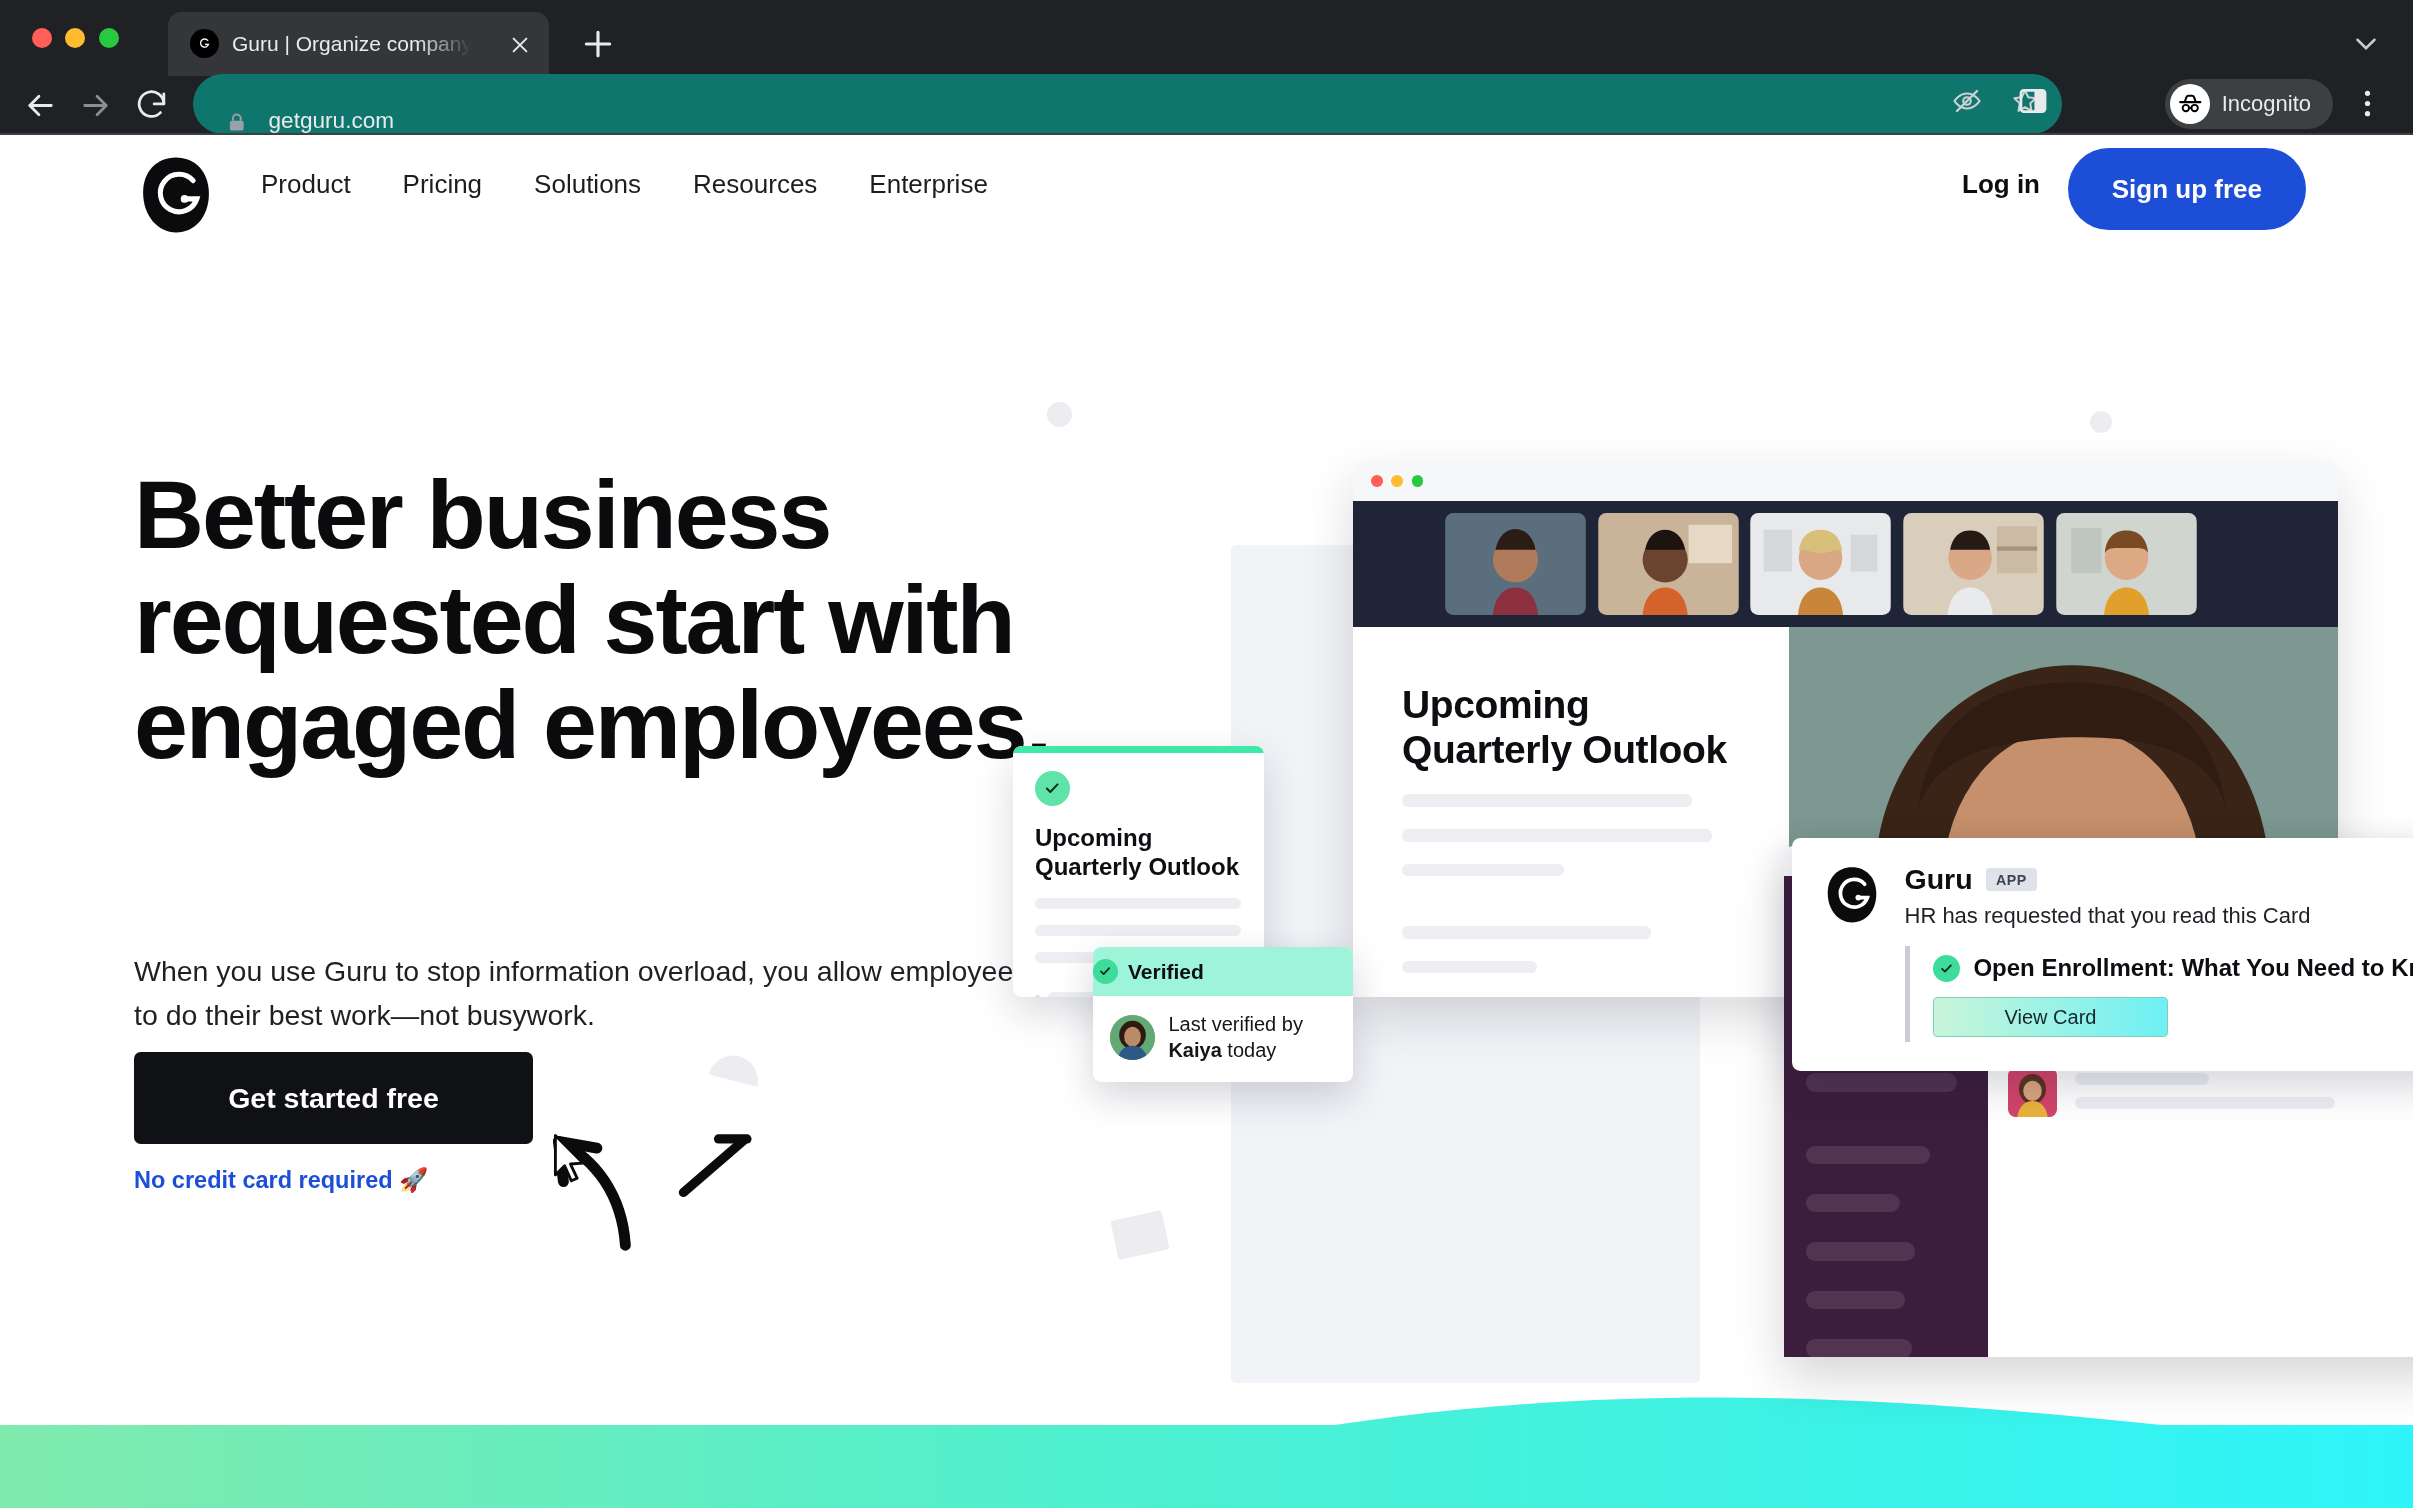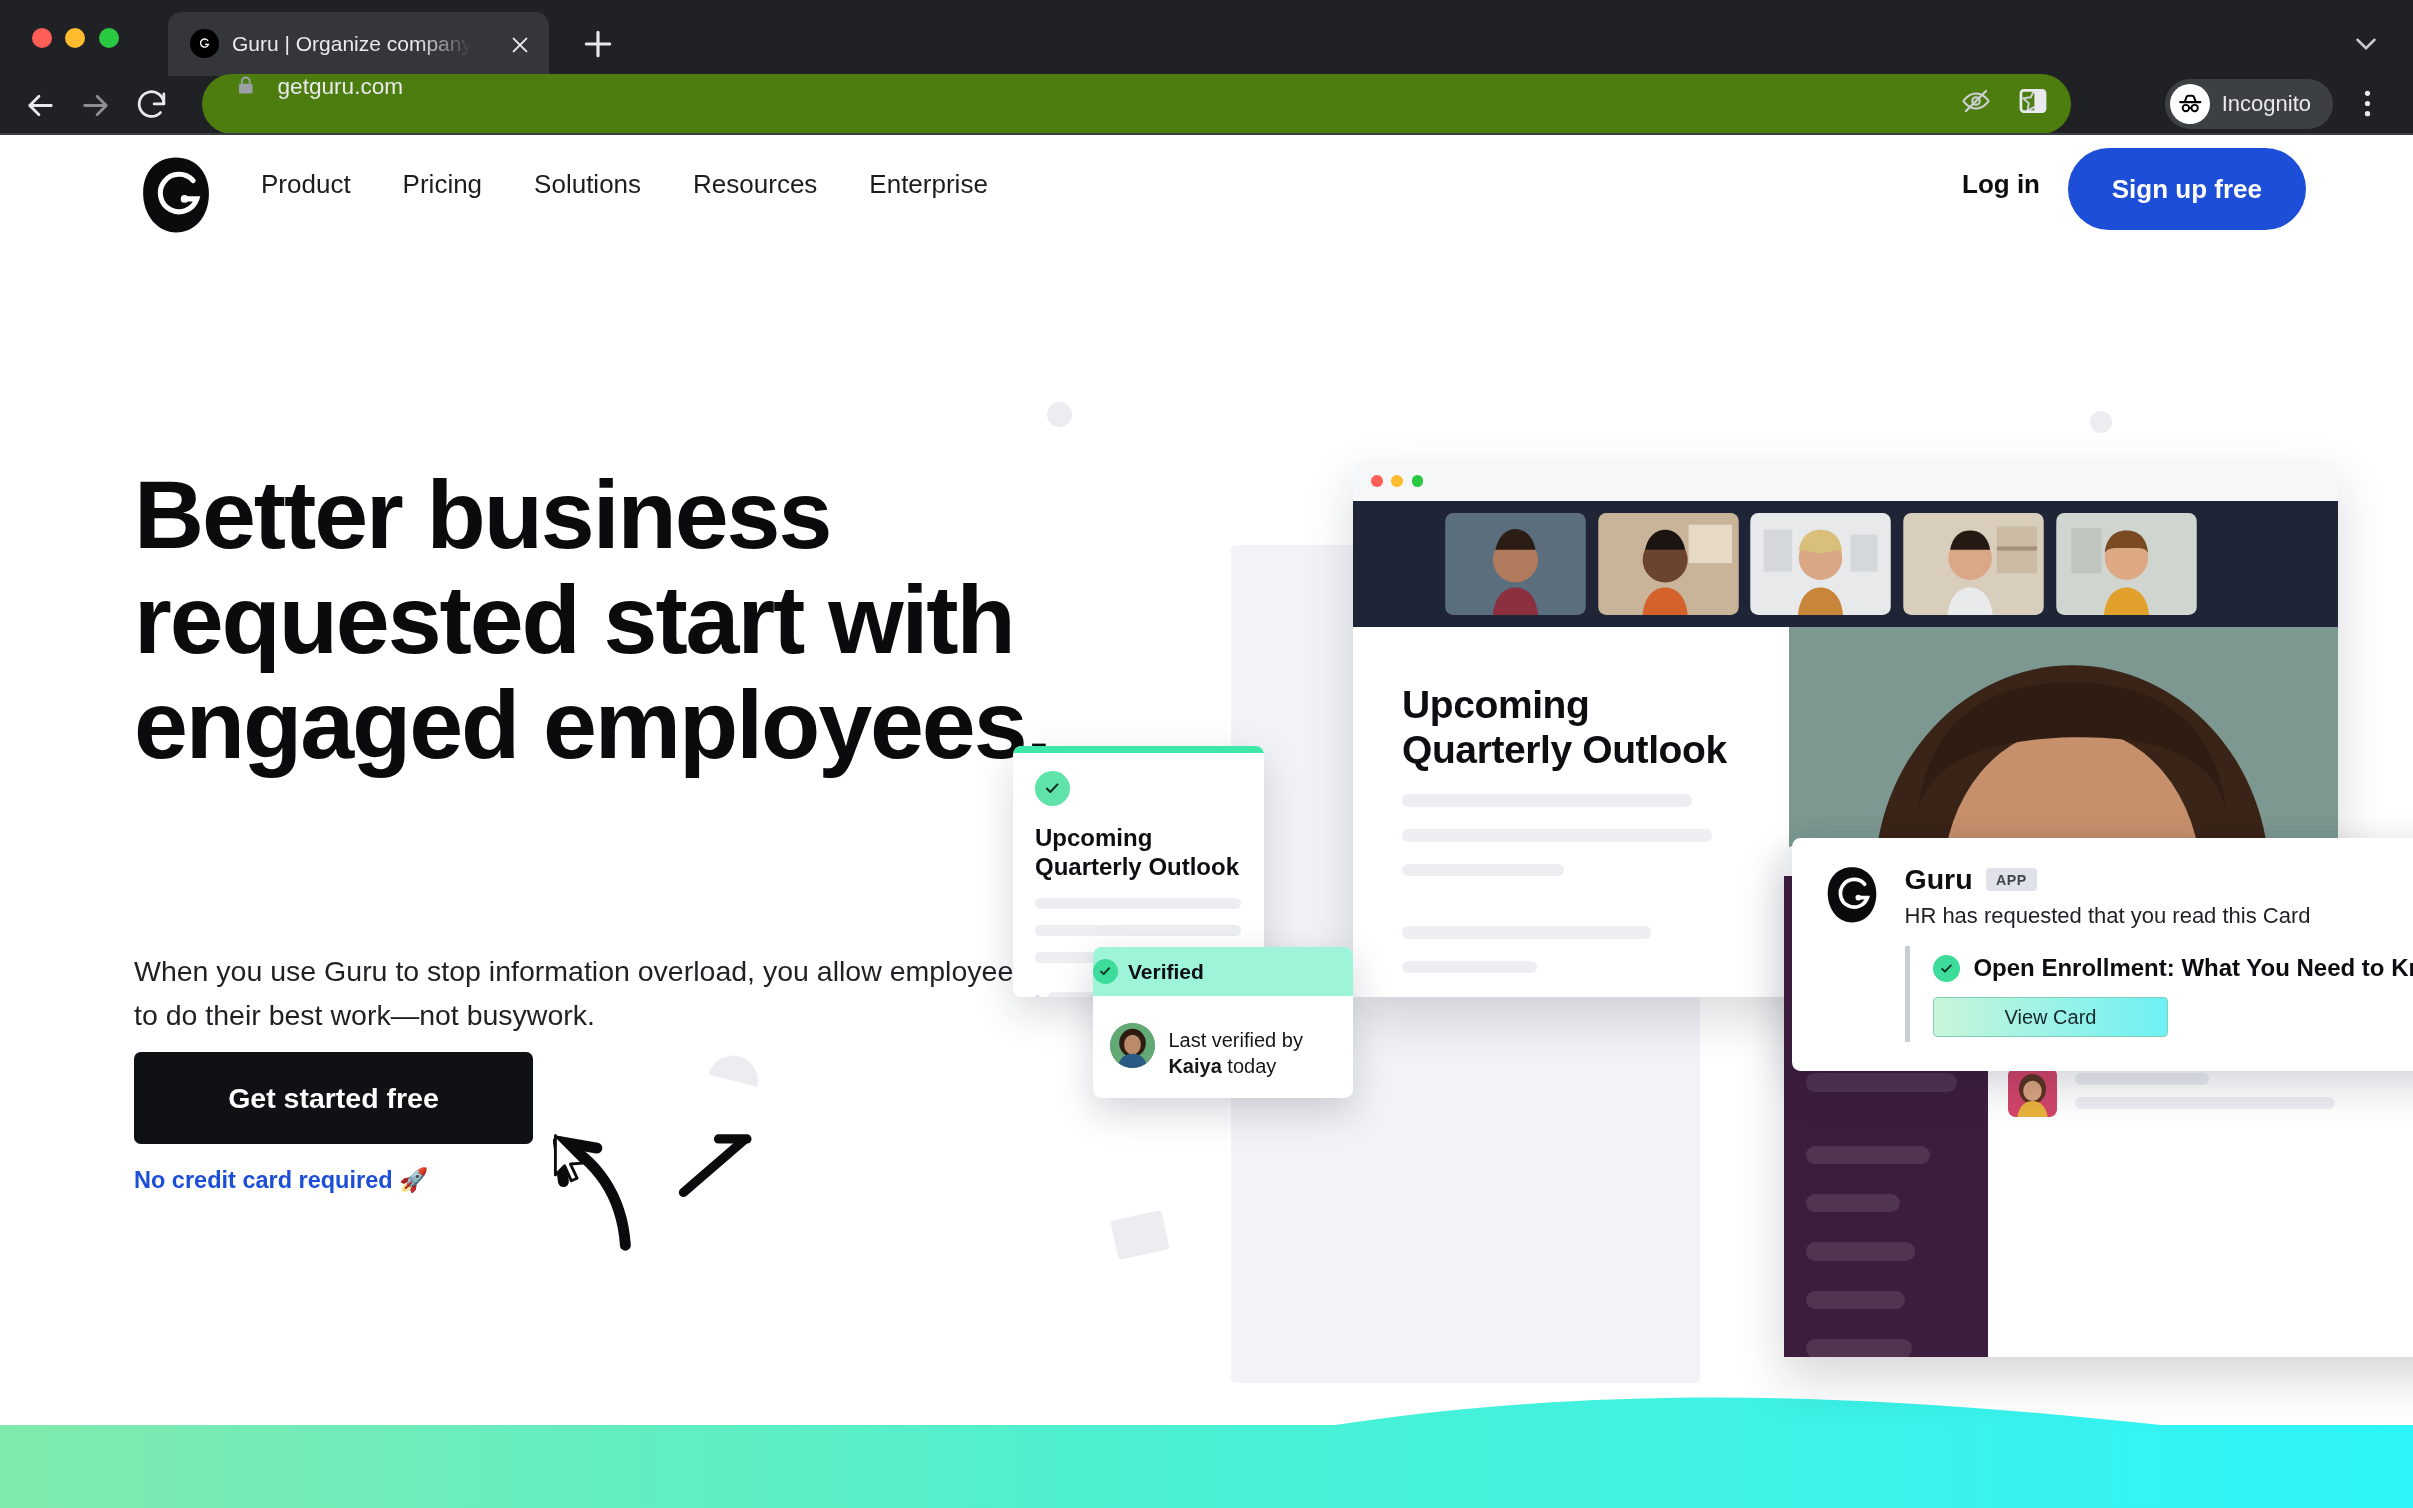--- a/index.html
+++ b/index.html
@@ -24,22 +24,22 @@
                overflow:hidden; width:239px;
                -webkit-mask-image:linear-gradient(90deg,#000 78%,transparent);
                mask-image:linear-gradient(90deg,#000 78%,transparent); }
   .tab-close { position:absolute; right:18.4px; top:22px; width:22px;height:22px; color:#e8eaed; }
   .newtab { position:absolute; top:23.5px; left:578px; width:40px;height:40px;color:#e8eaed; }
   .chev-down { position:absolute; top:27px; right:30px; width:34px;height:34px;color:#c8cbd0;}
 
   .navrow { position:absolute; top:77px; left:0; width:2413px; height:57px; display:flex; align-items:center;}
   .nicon { width:37px; height:37px; color:#e8eaed; flex:0 0 auto; }
   .nicon.dim { color:#8b8e93; }
-  .omnibox { position:absolute; left:202px; top:74px; width:1869px; height:60px;
-             background:#4d7c0f; border-radius:30px; display:flex; align-items:flex-start; }
+  .omnibox { position:absolute; left:193px; top:74px; width:1869px; height:60px;
+             background:#0f766e; border-radius:30px; display:flex; align-items:flex-end; }
   .lock { margin-left:32px; width:23.5px;height:23.5px;color:#9aa0a6;flex:0 0 auto; }
   .url { color:#e8eaed; font-size:22.6px; margin-left:20px; }
   .omni-right { position:absolute; right:22px; top:11.7px; display:flex; align-items:center; gap:28.5px;}
   .omni-right .oi { width:30px;height:30px;color:#cdd1d6; }
   .incog { position:absolute; right:80px; top:79px; height:50px; background:#3c4043;
            border-radius:25px; display:flex; align-items:center; padding:0 22px 0 5px; gap:11.7px;}
   .incog-av { width:40px;height:40px;border-radius:50%;background:#fff;display:flex;
               align-items:center;justify-content:center;}
   .incog-label { color:#e8eaed; font-size:22px; }
   .kebab { position:absolute; right:27px; top:85px; width:37px;height:37px;color:#e8eaed; }
@@ -114,21 +114,21 @@
 
   
   .verif { position:absolute; left:-71px; top:528px; width:260px; background:#fff; border-radius:8.4px;
            box-shadow:0 13.4px 37px rgba(16,22,48,.18); overflow:hidden; z-index:6;}
   .verif-head { background:#9ef4d9; height:49px; display:flex; align-items:center; gap:10px;}
   .verif-chk { width:25px;height:25px;border-radius:50%;background:#3ddc9b;display:flex;
                align-items:center;justify-content:center;}
   .verif-head span { font-size:21px; font-weight:800; color:#0d0e12;}
   .verif-body { display:flex; align-items:center; gap:13.4px; padding:15px 17px 18.4px; }
   .verif-av { width:45px;height:45px;border-radius:50%;overflow:hidden;flex:0 0 auto;background:#6fae79;}
-  .verif-txt { font-size:20px; line-height:1.32; color:#15161a;margin-top:16px;}
+  .verif-txt { font-size:20px; line-height:1.32; color:#15161a;}
   .verif-txt b { font-weight:800; }
 
   
   .squig { position:absolute; left:-494px; top:708px; width:92px; height:84px; }
 
   
   .slackwin { position:absolute; left:620px; top:427px; width:687px; height:511px; background:#fff;
               border-radius:10px 10px 0 0; box-shadow:0 20px 50px rgba(20,24,40,.18); overflow:hidden; z-index:5;}
   .slackbar { height:30px; background:#f6f7f9; display:flex; align-items:center; padding-left:13.4px; gap:6.7px;}
   .sd { width:9.2px;height:9.2px;border-radius:50%; }

